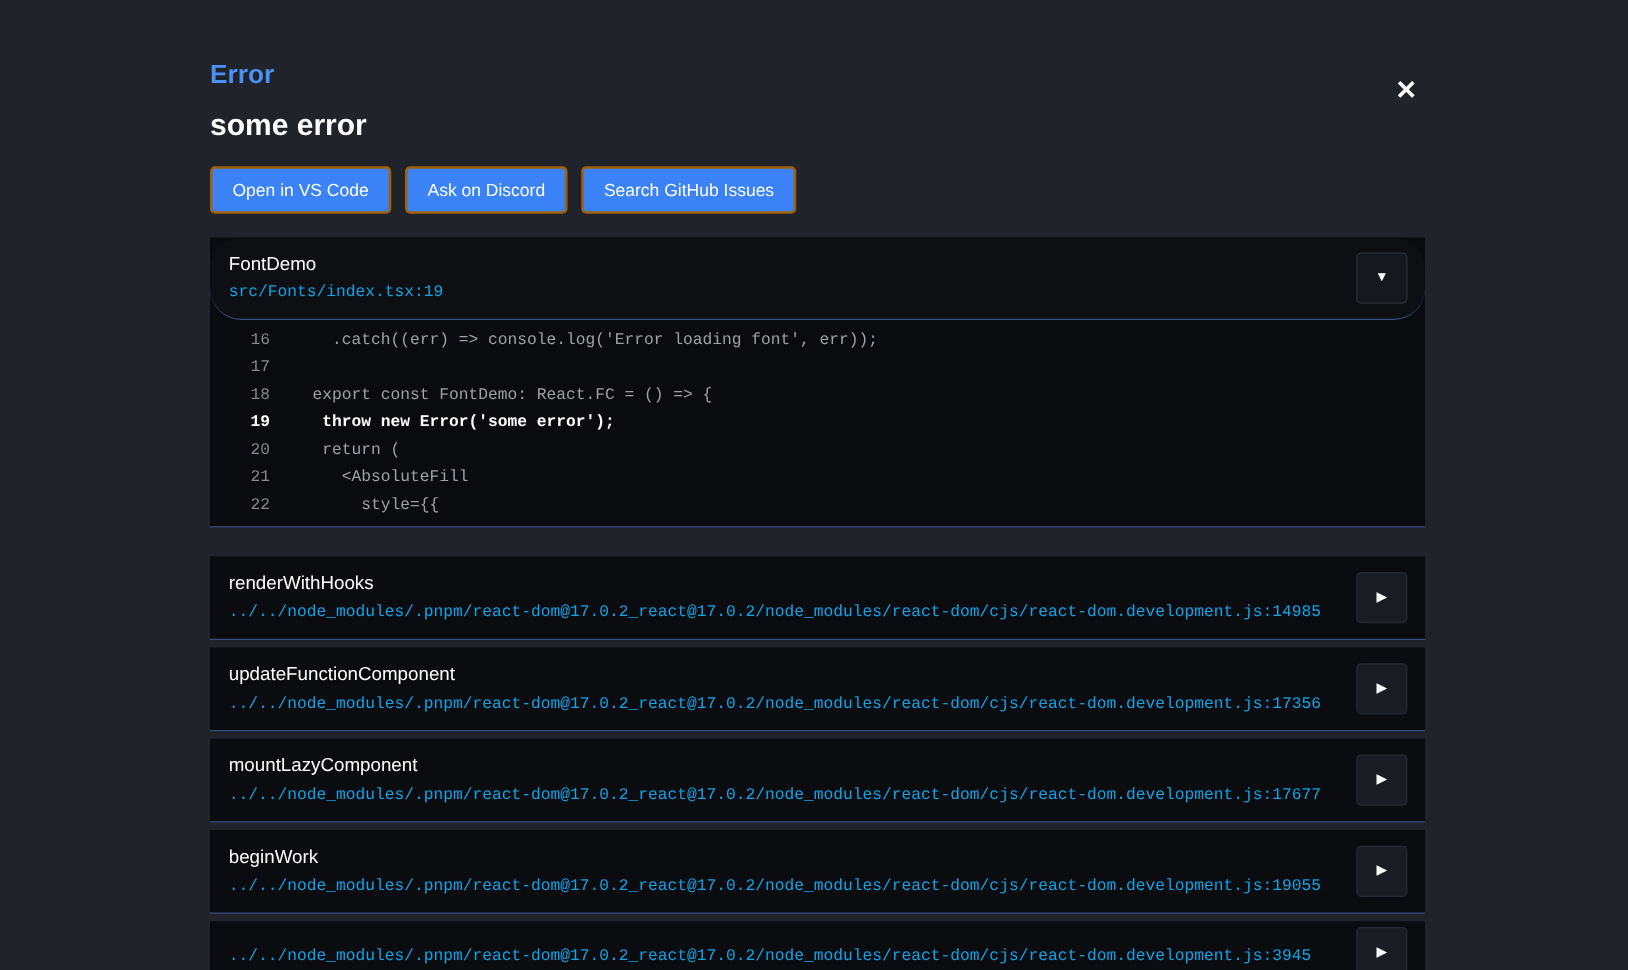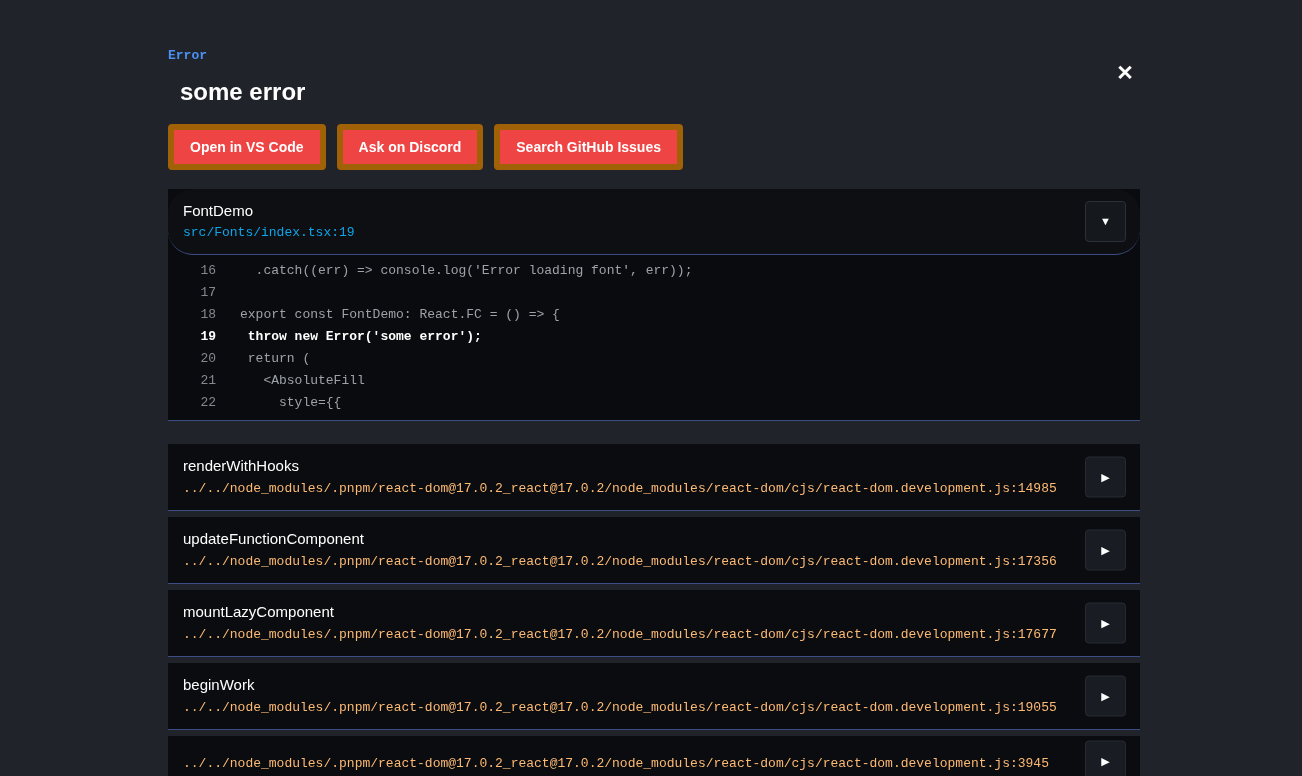--- a/index.html
+++ b/index.html
@@ -8,34 +8,34 @@
   }
   *{box-sizing:border-box;}
   html,body{margin:0;padding:0;}
   body{
     width:1302px;height:776px;overflow:hidden;position:relative;
     background:#202329;color:#fff;
     font-family:"Liberation Sans",sans-serif;
   }
   .container{position:relative;margin:0 0 0 168px;padding-top:48px;width:972px;}
 
-  .kicker{color:var(--accent-blue);font-size:13px;font-weight:bold;margin:0;font-family:Liberation Mono, monospace;}
-  .error-title{color:#fff;font-size:24px;font-weight:bold;margin:15px 0 0 12px;}
+  .kicker{color:var(--accent-blue);font-size:21px;font-weight:bold;margin:0;}
+  .error-title{color:#fff;font-size:24px;font-weight:bold;margin:15px 0 0 0;}
 
   .close-btn{
     position:absolute;top:60px;left:1112px;width:26px;height:26px;
     color:#fff;font-size:21px;font-weight:bold;line-height:26px;text-align:center;
     cursor:pointer;user-select:none;
   }
 
   .actions{display:flex;gap:11px;margin-top:18px;}
   .action-btn{
-    background:#ef4444;border:6px solid #a16207;border-radius:4px;
+    background:#3b82f6;border:2px solid #a16207;border-radius:4px;
     color:#fff;font-family:"Liberation Sans",sans-serif;font-size:14px;
-    padding:9px 16px;cursor:pointer;white-space:nowrap;font-weight:bold;
+    padding:9px 16px;cursor:pointer;white-space:nowrap;
   }
 
   .code-frame{
     margin-top:19px;background:#0a0b0e;
     border-bottom:1px solid var(--divider-blue);
   }
   .code-frame-header{
     position:relative;background:#0d0f13;padding:13px 16px 14px 15px;
     border-bottom:1px solid var(--divider-blue);
     border-radius:25px;
@@ -47,35 +47,35 @@
     background:#15181d;border:1px solid #2c3139;border-radius:4px;
     color:#fff;font-size:11px;line-height:1;
     display:flex;align-items:center;justify-content:center;cursor:pointer;
   }
 
   .code-body{
     padding:5px 0 6px 0;
     font-family:"Liberation Mono",monospace;font-size:13px;line-height:22px;
     color:#9da2a8;
   }
-  .code-line{display:flex;}
+  .code-line{display:flex;gap:10px;}
   .line-number{width:48px;flex:none;text-align:right;color:#84898f;}
   .line-code{padding-left:24px;white-space:pre;}
   .code-line.highlighted .line-number,
   .code-line.highlighted .line-code{color:#fff;font-weight:bold;}
 
   .stack-frames{margin-top:23px;}
   .stack-frame{
     position:relative;background:#0b0c10;
     padding:13px 70px 14px 15px;margin-bottom:6px;
     border-bottom:1px solid var(--divider-blue);
   }
   .stack-frame-function{font-size:15px;color:#fff;}
   .stack-frame-location{
-    font-family:"Liberation Mono",monospace;font-size:13px;color:#fdba74;
+    font-family:"Liberation Mono",monospace;font-size:13px;color:#0ea5e9;
     margin-top:7px;white-space:nowrap;
   }
   .expand-btn{
     position:absolute;right:14px;top:50%;transform:translateY(-50%);
     width:41px;height:41px;
     background:#191d23;border:1px solid #262b33;border-radius:4px;
     color:#fff;font-size:11px;line-height:1;
     display:flex;align-items:center;justify-content:center;cursor:pointer;
   }
 </style>

